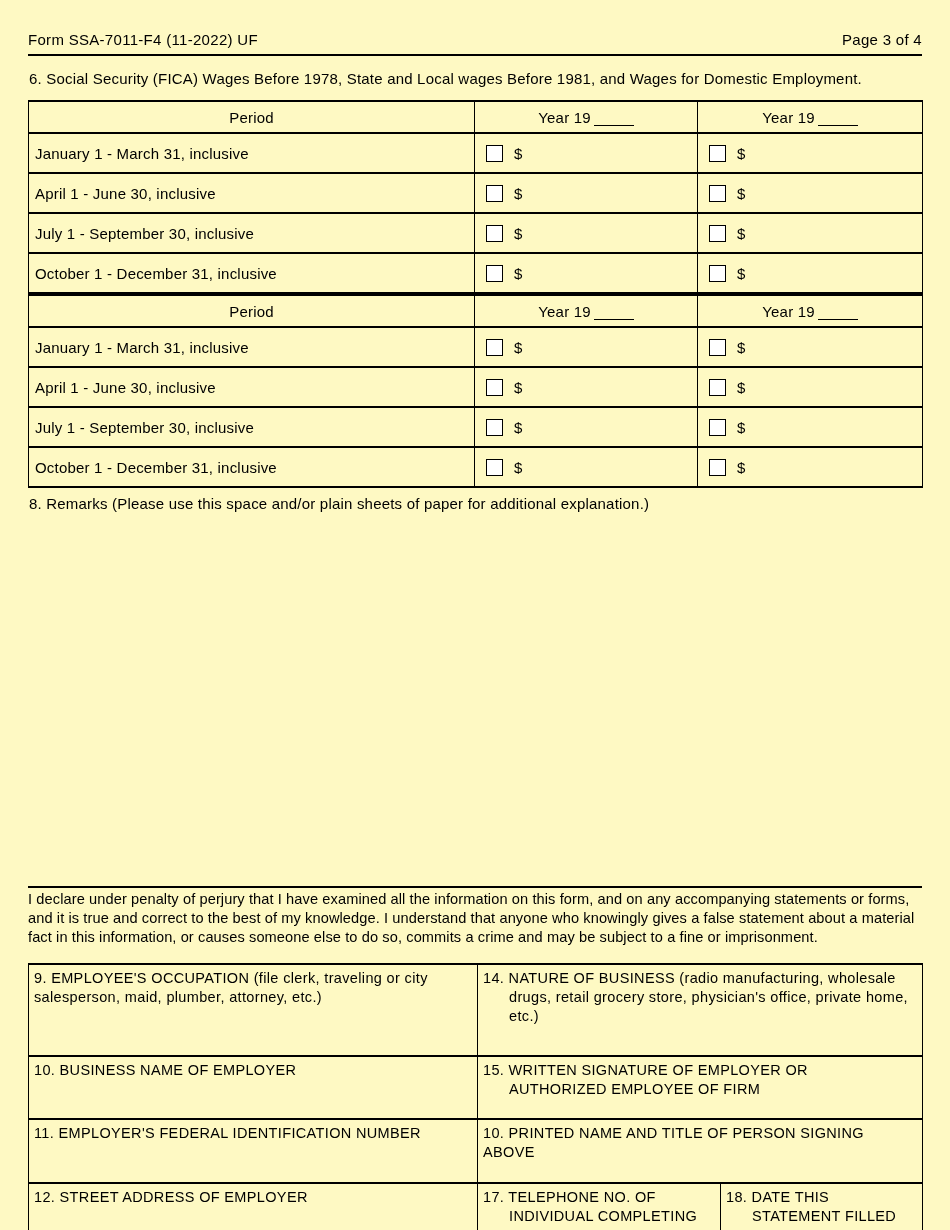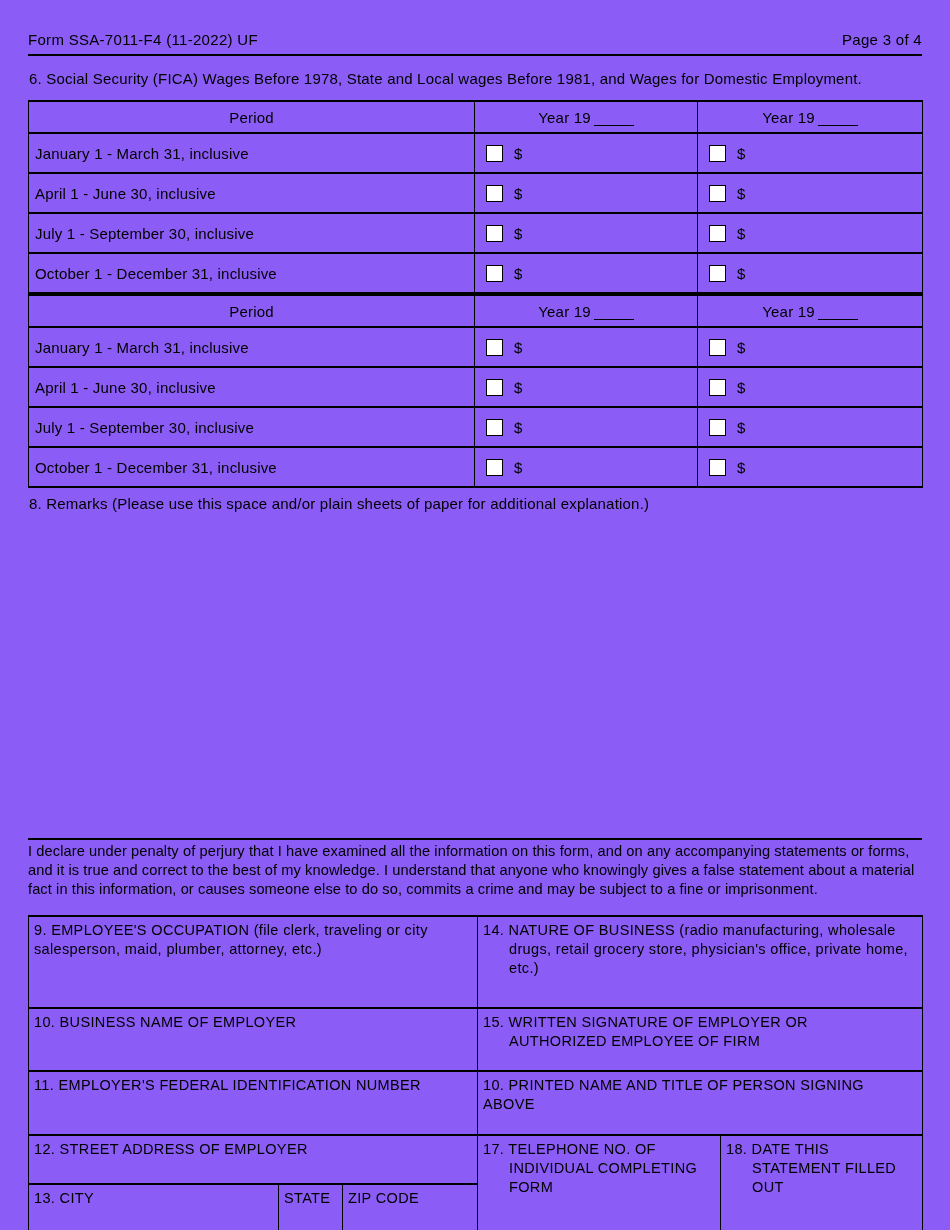--- a/index.html
+++ b/index.html
@@ -3,21 +3,21 @@
 <meta charset="utf-8">
 <style>
   * { margin:0; padding:0; box-sizing:border-box; }
   html,body { background:#ffffff; }
   body {
     width:950px; height:1230px;
     font-family:"Liberation Sans", sans-serif;
     color:#000;
     -webkit-font-smoothing:antialiased;
   }
-  .page { width:950px; height:1230px; padding:0 28px; background:#8b5cf6; }
+  .page { width:950px; height:1230px; padding:0 28px; background:#fef9c3; }
 
   
   .top-header {
     padding-top:31px; height:56px;
     display:flex; justify-content:space-between; align-items:flex-start;
     font-size:15px; letter-spacing:0.3px;
     border-bottom:2px solid #000;
   }
 
   .section-title {
@@ -49,21 +49,21 @@
   .yearline {
     display:inline-block; width:40px; height:15px;
     border-bottom:1.6px solid #000; margin-left:3px; vertical-align:-3px;
   }
 
   .remarks-space { height:328px; }
 
   .declaration {
     border-top:2px solid #000;
     font-size:14.6px; line-height:19px; letter-spacing:0.1px;
-    padding-top:2px; min-height:77px;
+    padding-top:2px; min-height:77px;margin-top:48px;
   }
 
   
   table.btable { width:894px; border-collapse:collapse; table-layout:fixed; }
   table.btable td {
     border:1.5px solid #000;
     border-top-width:2px; border-bottom-width:2px;
     vertical-align:top;
     font-size:14.5px; letter-spacing:0.35px; line-height:19px;
     padding:4px 6px 4px 5px;

